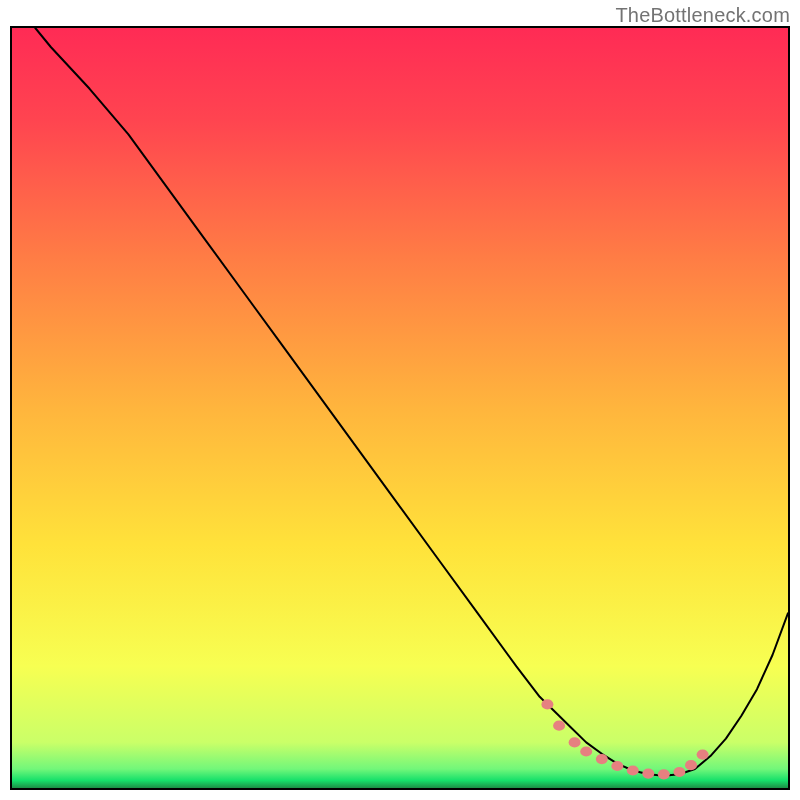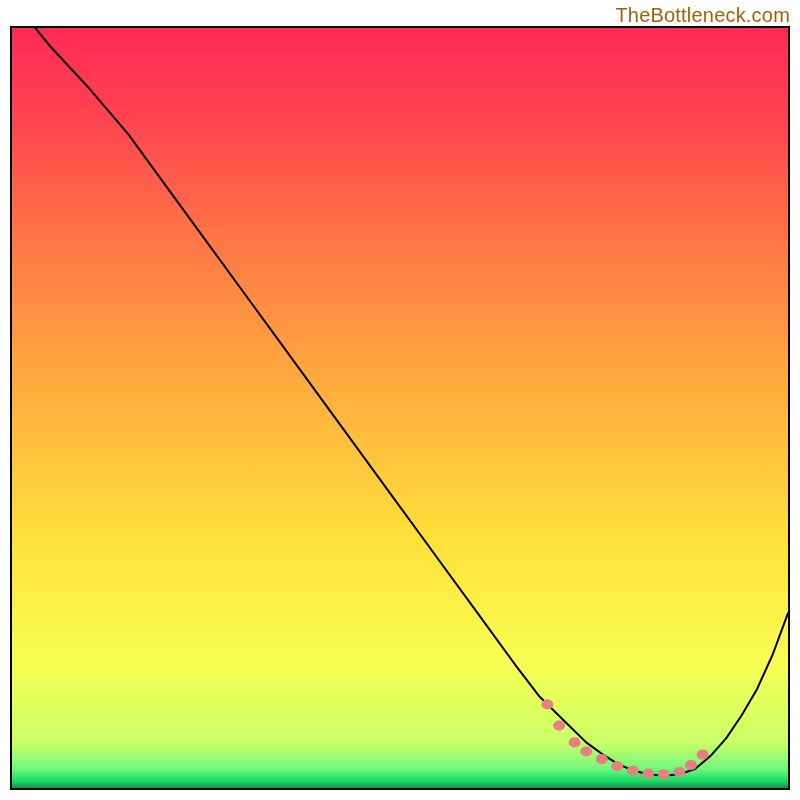--- a/index.html
+++ b/index.html
@@ -14,21 +14,21 @@
   .stage {
     position: relative;
     width: 800px;
     height: 800px;
   }
   .watermark {
     position: absolute;
     top: 4px;
     right: 10px;
     font-size: 20px;
-    color: #a16207;
+    color: #737373;
     letter-spacing: 0.2px;
     font-weight: 500;
     z-index: 10;
     user-select: none;
   }
   .chart-frame {
     position: absolute;
     left: 10px;
     top: 26px;
     width: 780px;

